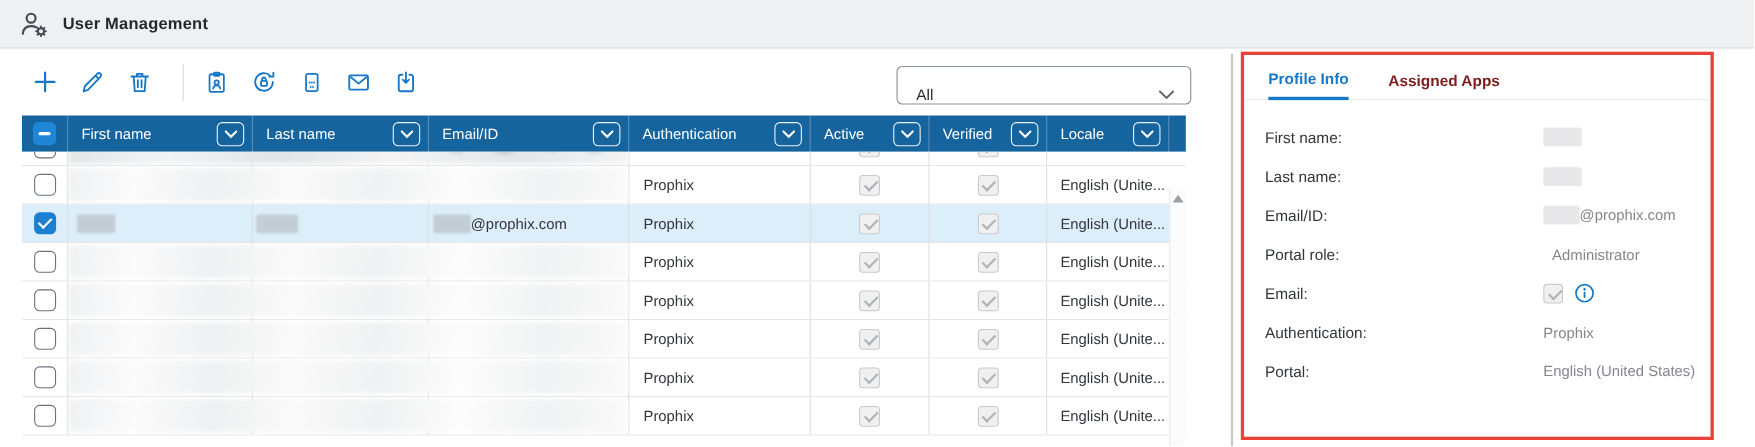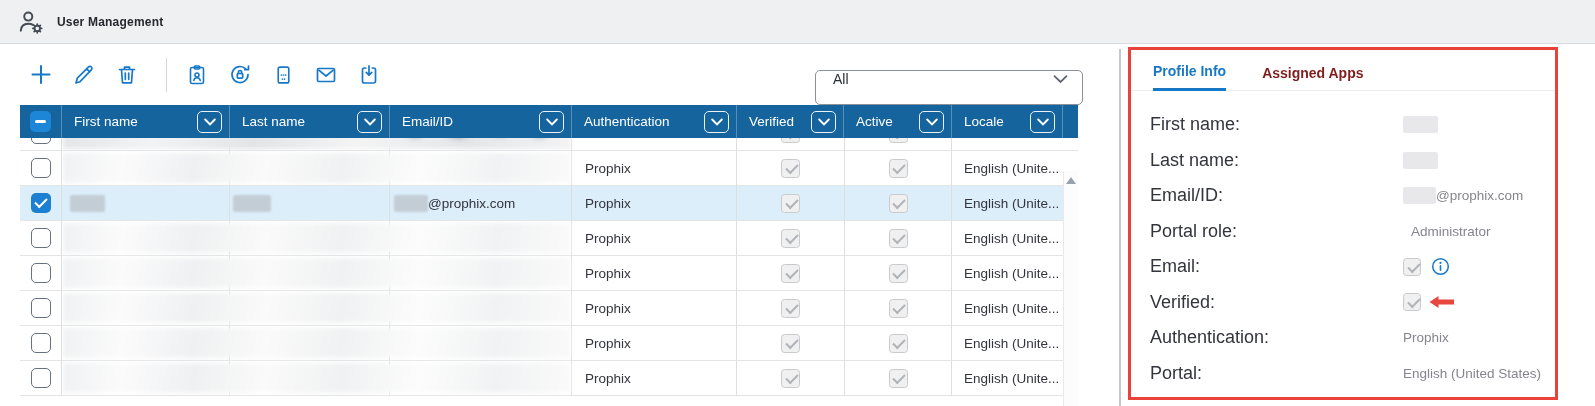--- a/index.html
+++ b/index.html
@@ -4,29 +4,29 @@
 <style>
   * { box-sizing: border-box; margin: 0; padding: 0; }
   html,body { background:#fff; }
   body { font-family: "Liberation Sans", sans-serif; color:#26282e; }
   .stage { position:relative; width:1595px; height:406px; background:#fff; overflow:hidden; }
 
   
   .titlebar { position:absolute; left:0; top:0; width:1595px; height:44px;
     background:#eef0f1; border-bottom:1px solid #d9dbde; display:flex; align-items:center; }
   .titlebar .appicon { margin-left:15px; width:30px; height:28px; display:flex; align-items:center; }
-  .titlebar h1 { margin-left:12px; font-size:12px; font-weight:700; color:#26282e; letter-spacing:.2px; }
+  .titlebar h1 { margin-left:12px; font-size:15px; font-weight:700; color:#26282e; letter-spacing:.2px; }
 
   
   .toolbar { position:absolute; left:0; top:44px; width:1110px; height:61px; display:flex; align-items:center; padding-left:29px; }
   .tbtn { width:24px; height:24px; margin-right:19px; display:flex; align-items:center; justify-content:center; cursor:pointer; background:none; border:none; }
   .tsep { width:1px; height:34px; background:#d5d7da; margin:0 18px 0 8px; }
 
-  .dropdown { position:absolute; left:815px; top:70px; width:268px; height:35px;
-    border:1.4px solid #8a919a; border-radius:5px; background:#fff; display:flex; align-items:flex-start;
+  .dropdown { position:absolute; left:815px; top:60px; width:268px; height:35px;
+    border:1.4px solid #8a919a; border-radius:5px; background:#fff; display:flex; align-items:flex-end;
     padding:0 14px 0 17px; font-size:14px; color:#2b2e33; cursor:pointer; }
   .dropdown .chev { margin-left:auto; }
 
   
   .table { position:absolute; left:20px; top:105px; width:1058px; height:301px; }
   .thead { display:flex; height:33px; background:#16649e; }
   .th { display:flex; align-items:center; padding-left:12px; color:#fff; font-size:13.5px; font-weight:400;
         border-right:1px solid rgba(255,255,255,.28); }
   .th:last-child { border-right:none; }
   .th .filterbox { margin-left:auto; margin-right:7px; width:25px; height:22px; border:1.6px solid #eaf1f7;
@@ -80,21 +80,21 @@
   
   .vdivider { position:absolute; left:1119px; top:49px; width:2px; height:357px; background:#c4c8cc; }
   .panel { position:absolute; left:1128px; top:47px; width:430px; height:353px;
       border:3px solid #e8423b; background:#fff; }
   .tabs { display:flex; align-items:flex-end; height:41px; padding-left:22px; border-bottom:1px solid #ededef; }
   .tab { font-size:14px; font-weight:700; padding-bottom:9px; cursor:pointer; }
   .tab.active { color:#1878c8; border-bottom:3px solid #1878c8; margin-bottom:-1px; }
   .tab.inactive { color:#7f1d1d; margin-left:36px; }
   .fields { padding:16px 0 0 19px; }
   .frow { display:flex; align-items:center; height:35.5px; }
-  .flabel { width:253px; font-size:18px; color:#33353c; }
+  .flabel { width:253px; font-size:14px; color:#33353c; }
   .fvalue { display:flex; align-items:center; font-size:13.5px; color:#85858d; }
   .redact.panel-box { background:#e8e8eb; width:35px; height:17px; filter:blur(.6px); }
   .fvalue .gap { width:10px; }
 
   .icon-svg { display:block; }
 </style>
 </head>
 <body>
 
 <div class="stage">
@@ -211,30 +211,30 @@
           </span>
       </div>
       <div class="th c-auth">
         <span>Authentication</span>
         <span class="filterbox">
             <svg width="12" height="8" viewBox="0 0 12 8" fill="none" stroke="#fff" stroke-width="1.9" stroke-linecap="round">
               <path d="M1.2 1.5 6 6.3l4.8-4.8"></path>
             </svg>
           </span>
       </div>
+      <div class="th c-active">
+        <span>Active</span>
+        <span class="filterbox">
+            <svg width="12" height="8" viewBox="0 0 12 8" fill="none" stroke="#fff" stroke-width="1.9" stroke-linecap="round">
+              <path d="M1.2 1.5 6 6.3l4.8-4.8"></path>
+            </svg>
+          </span>
+      </div>
       <div class="th c-verified">
         <span>Verified</span>
-        <span class="filterbox">
-            <svg width="12" height="8" viewBox="0 0 12 8" fill="none" stroke="#fff" stroke-width="1.9" stroke-linecap="round">
-              <path d="M1.2 1.5 6 6.3l4.8-4.8"></path>
-            </svg>
-          </span>
-      </div>
-      <div class="th c-active">
-        <span>Active</span>
         <span class="filterbox">
             <svg width="12" height="8" viewBox="0 0 12 8" fill="none" stroke="#fff" stroke-width="1.9" stroke-linecap="round">
               <path d="M1.2 1.5 6 6.3l4.8-4.8"></path>
             </svg>
           </span>
       </div>
       <div class="th c-locale">
         <span>Locale</span>
         <span class="filterbox">
             <svg width="12" height="8" viewBox="0 0 12 8" fill="none" stroke="#fff" stroke-width="1.9" stroke-linecap="round">
@@ -450,30 +450,20 @@
           <span class="cb gray" style="width:18px;height:18px"></span>
           <span class="gap"></span>
           <svg width="19" height="19" viewBox="0 0 20 20">
             <circle cx="10" cy="10" r="8.2" fill="none" stroke="#1878c8" stroke-width="1.6"></circle>
             <circle cx="10" cy="6.2" r="1.15" fill="#1878c8"></circle>
             <rect x="9.15" y="8.5" width="1.7" height="6.2" rx="0.85" fill="#1878c8"></rect>
           </svg>
         </span>
       </div>
 
-      <div class="frow">
-        <span class="flabel">Verified:</span>
-        <span class="fvalue">
-          <span class="cb gray" style="width:18px;height:18px"></span>
-          <span style="width:7px"></span>
-          <svg width="27" height="14" viewBox="0 0 27 14">
-            <path d="M1.5 7 10.5 1v3.4H26v5.2H10.5V13Z" fill="#e8473f"></path>
-          </svg>
-        </span>
-      </div>
 
       <div class="frow">
         <span class="flabel">Authentication:</span>
         <span class="fvalue">Prophix</span>
       </div>
 
       <div class="frow">
         <span class="flabel">Portal:</span>
         <span class="fvalue">English (United States)</span>
       </div>

